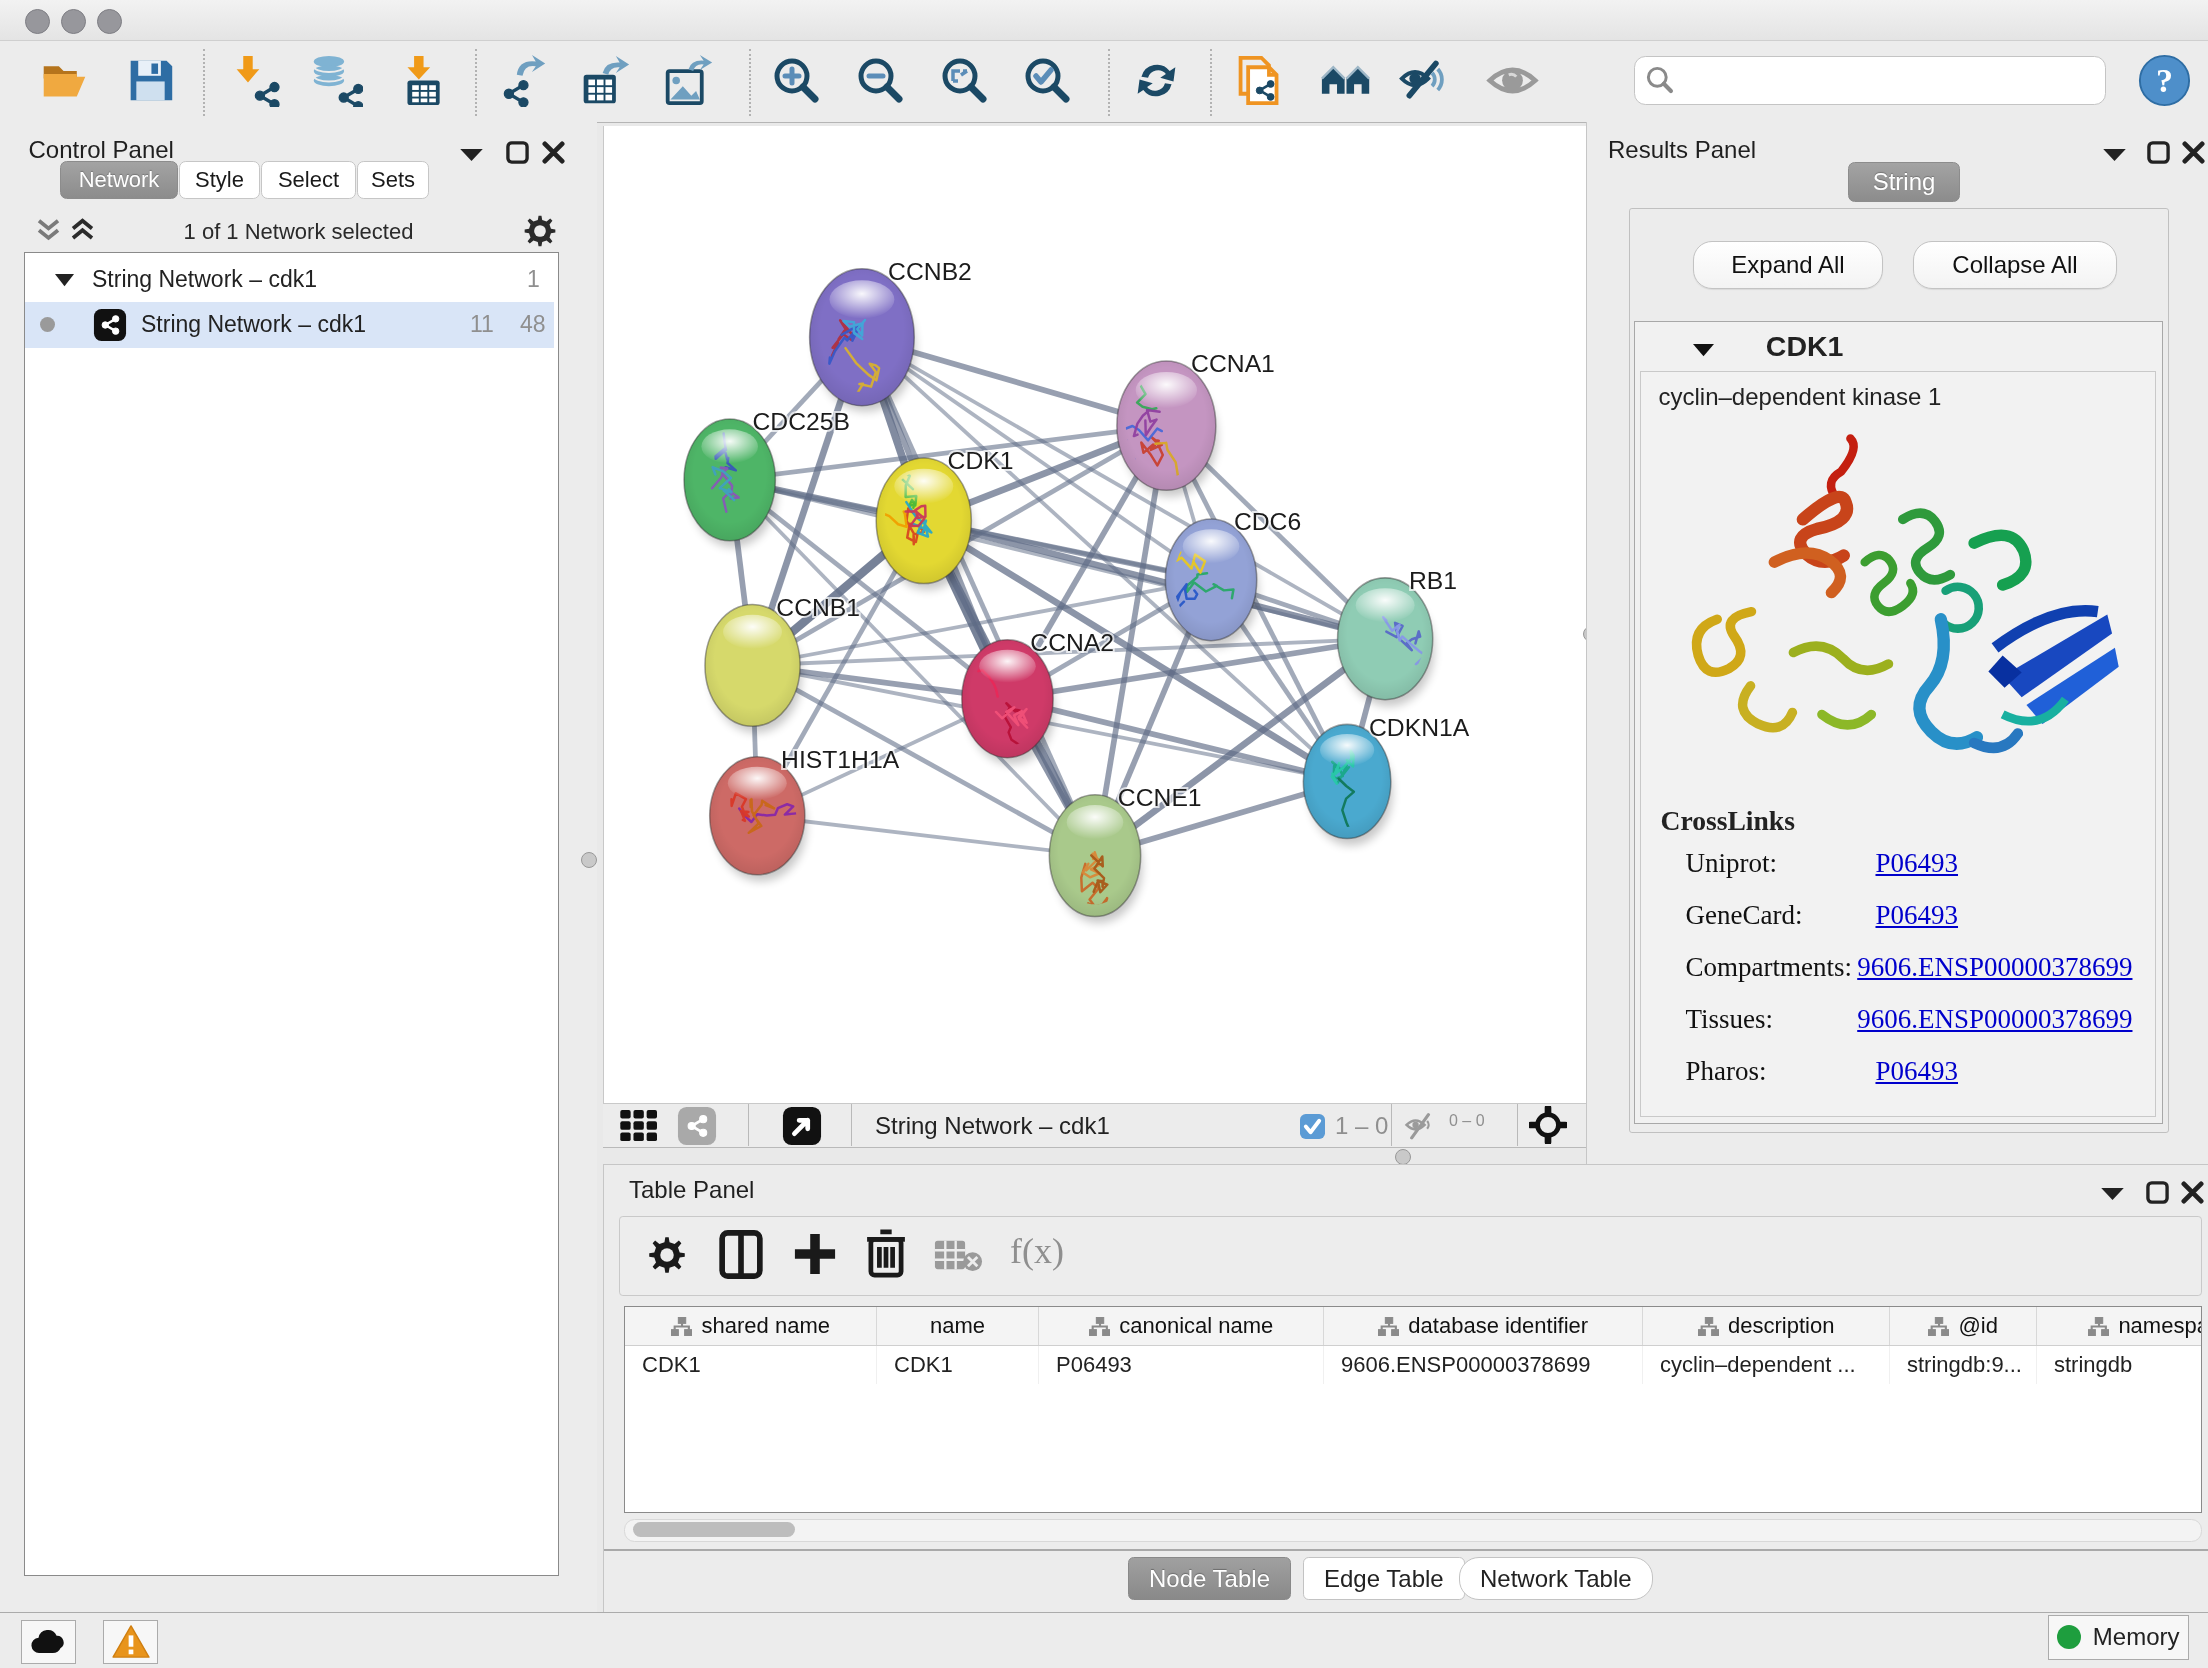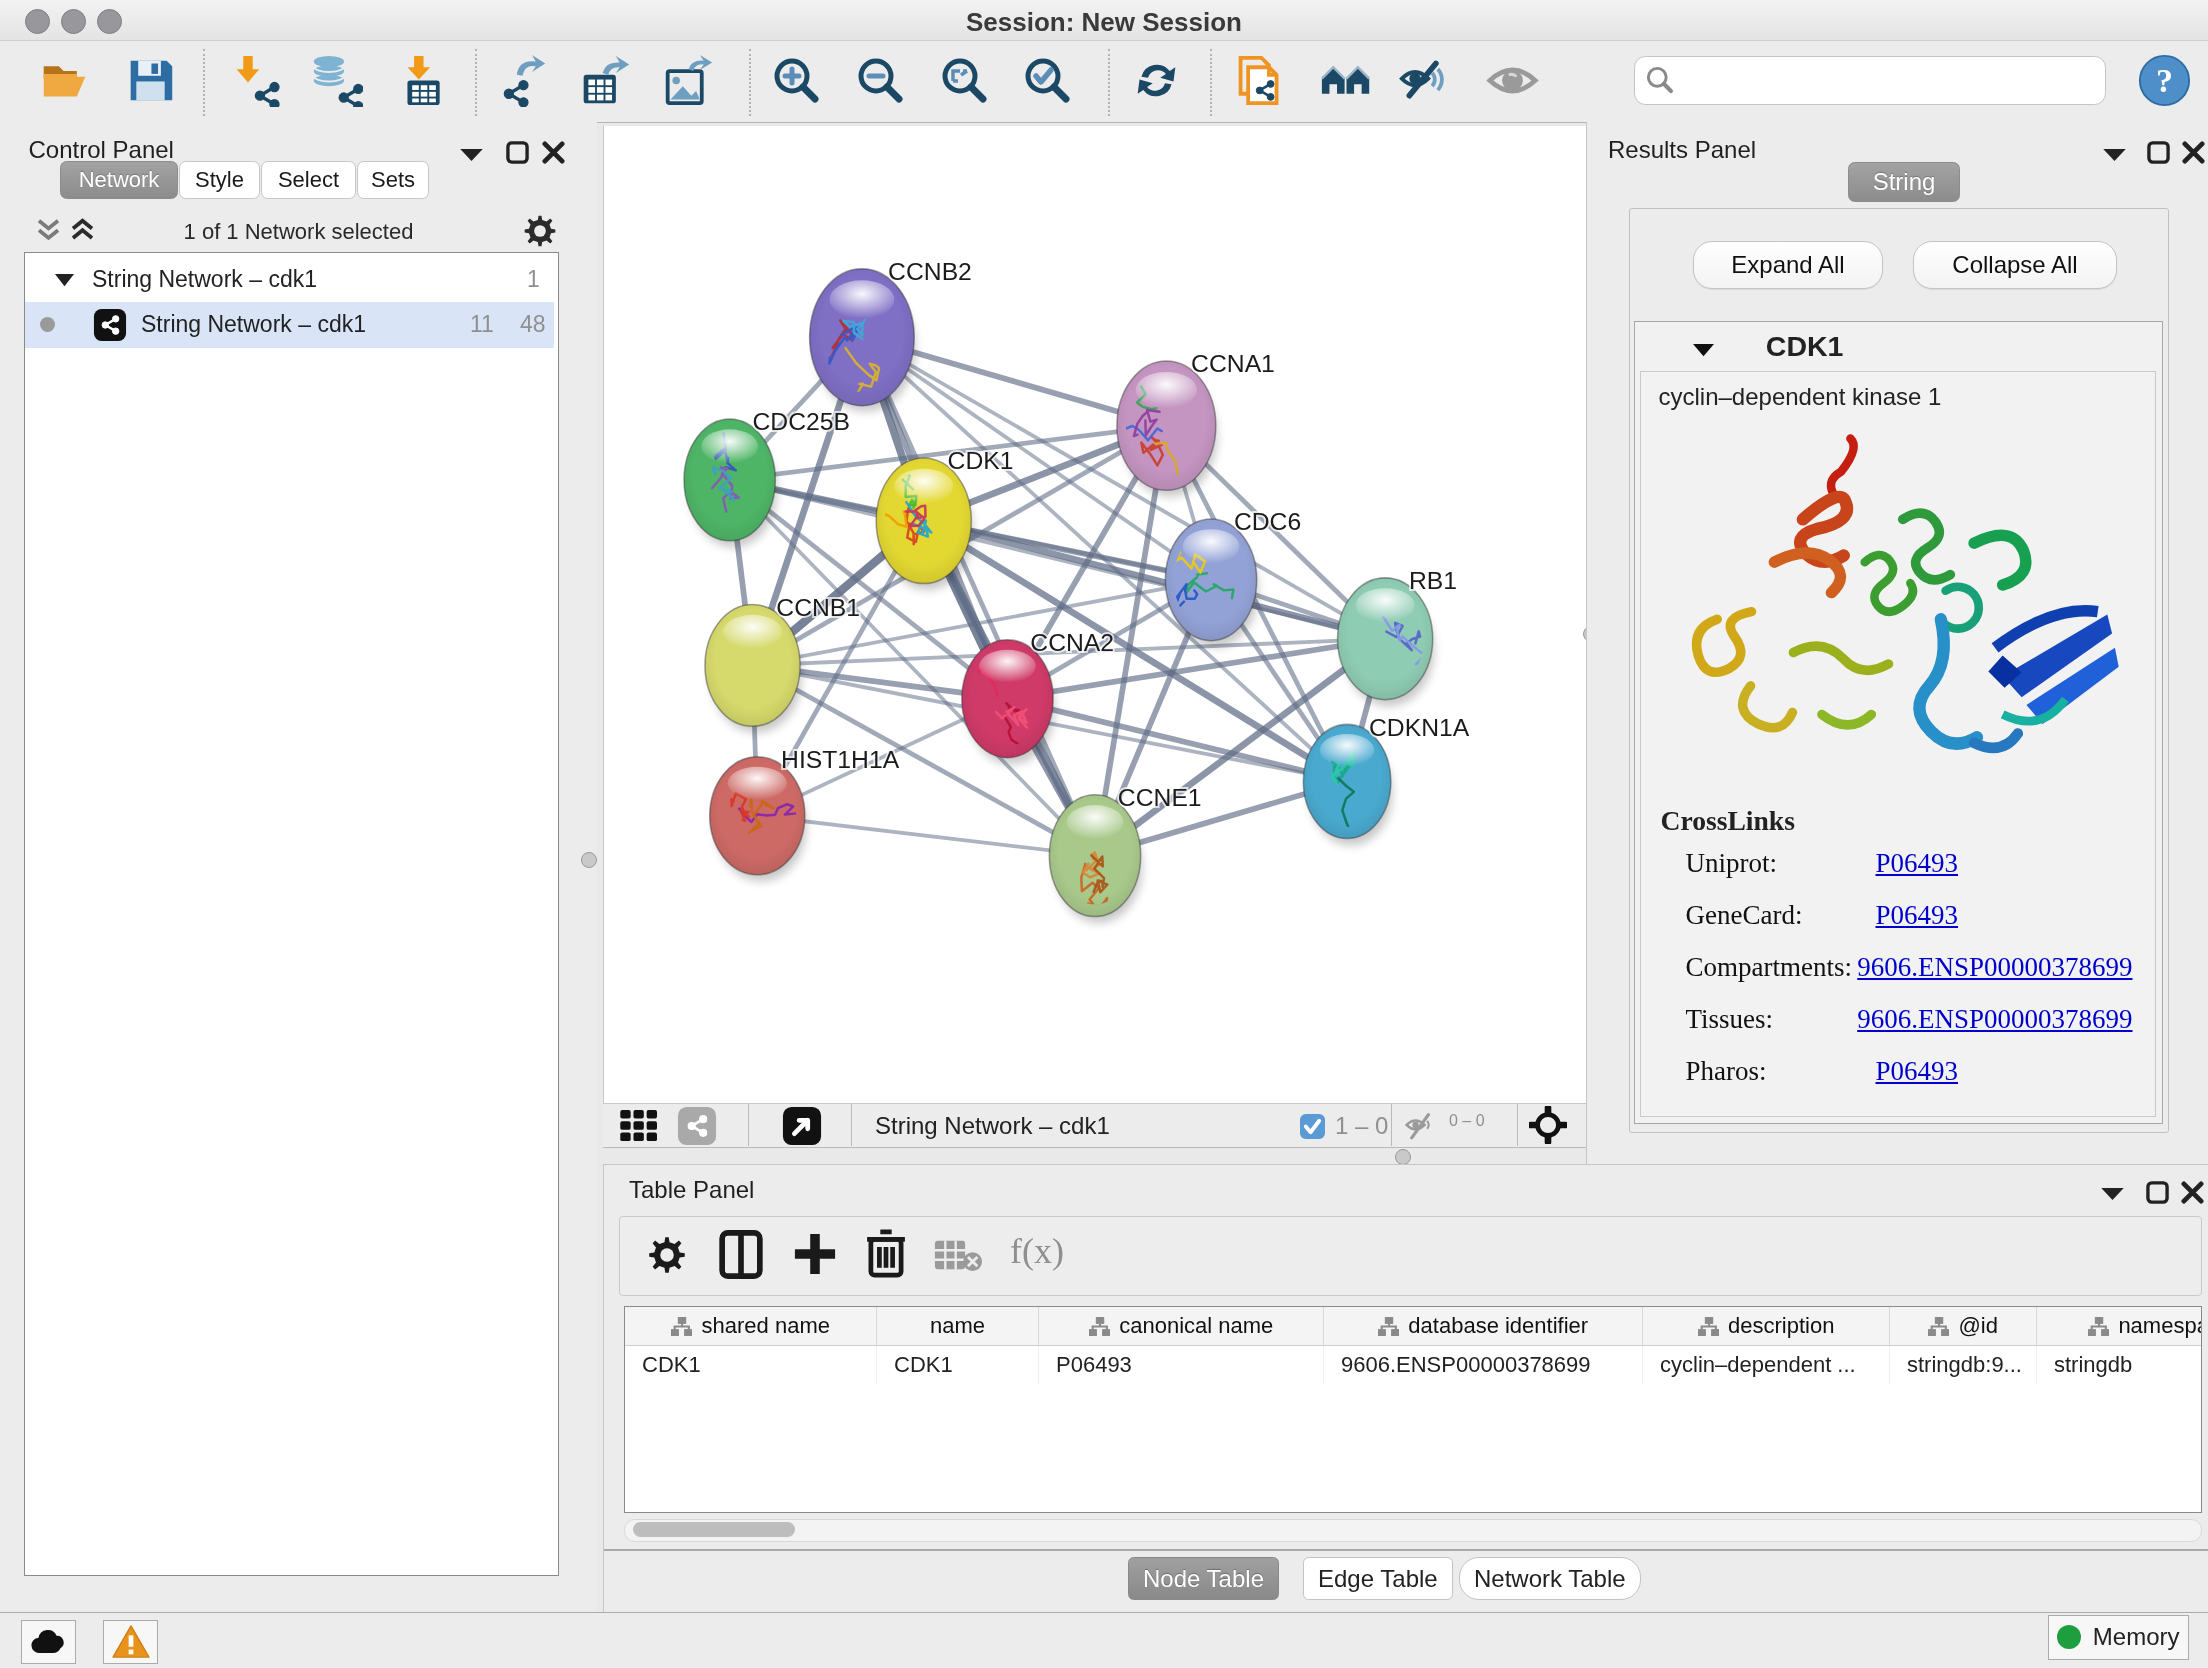--- a/index.html
+++ b/index.html
@@ -30,21 +30,21 @@
        border:1px solid #c3c3c3;border-radius:19px;font-size:24px;color:#111;box-shadow:0 1px 1px rgba(0,0,0,.08);}
   .treebox{background:#fff;border:1.9px solid #8a8a8a;}
   .gray{color:#8f8f8f;}
   .netbar{background:#ececec;border-top:1px solid #c9c9c9;border-bottom:1px solid #b9b9b9;}
   .vsep{width:0;height:42px;border-left:1px solid #b9b9b9;}
   .serif{font-family:"Liberation Serif",serif;}
   a.xlink{color:#0000cc;text-decoration:underline;}
   .th,.td{box-sizing:border-box;display:flex;align-items:center;height:38px;overflow:hidden;white-space:nowrap;}
   .th{justify-content:center;gap:9.5px;border-right:1px solid #d8d8d8;font-size:22px;color:#111;background:#f4f4f4;}
   .td{padding-left:17px;font-size:22px;border-right:1px solid #f0f0f0;}
-  .ttab{display:inline-flex;align-items:center;justify-content:center;height:43px;padding:0 14px;background:#fff;
+  .ttab{display:inline-flex;align-items:center;justify-content:center;height:43px;padding:0 20px;background:#fff;
         border:1px solid #c3c3c3;font-size:24px;border-radius:5.7px;box-sizing:border-box;}
   .ttab.sel{background:linear-gradient(#a0a0a0,#898989);color:#fff;border-color:#898989;
             text-shadow:0 -1px 1px rgba(0,0,0,.3);}
   .handle{width:14.3px;height:14.3px;border-radius:50%;background:#c9c9c9;border:1px solid #989898;}
   .statusbtn{display:flex;align-items:center;justify-content:center;background:#f7f7f7;
              border:1.9px solid #ababab;box-sizing:border-box;}
   svg{display:block;}
 </style>
 </head>
 <body>
@@ -85,21 +85,20 @@
       </filter>
   </defs>
 </svg>
 
 <div id="app">
 
   <div class="abs titlebar">
     <div class="abs tl-dot" style="left:25px"></div>
     <div class="abs tl-dot" style="left:61px"></div>
     <div class="abs tl-dot" style="left:97px"></div>
-    <div class="abs wintitle">Session: New Session</div>
   </div>
 
   <div class="abs toolbar">
     <div class="abs tbi" style="left:38px">
       <svg width="51" height="51" viewBox="0 0 54 54">
           <path d="M5 12 h16 l5 5 h14 v8 H5 Z" fill="#b5741c"></path>
           <path d="M5 44 V20 h35 v3 h9 L40 44 Z" fill="#f0a940"></path>
         </svg>
       </div>
     <div class="abs tbi" style="left:124px">

